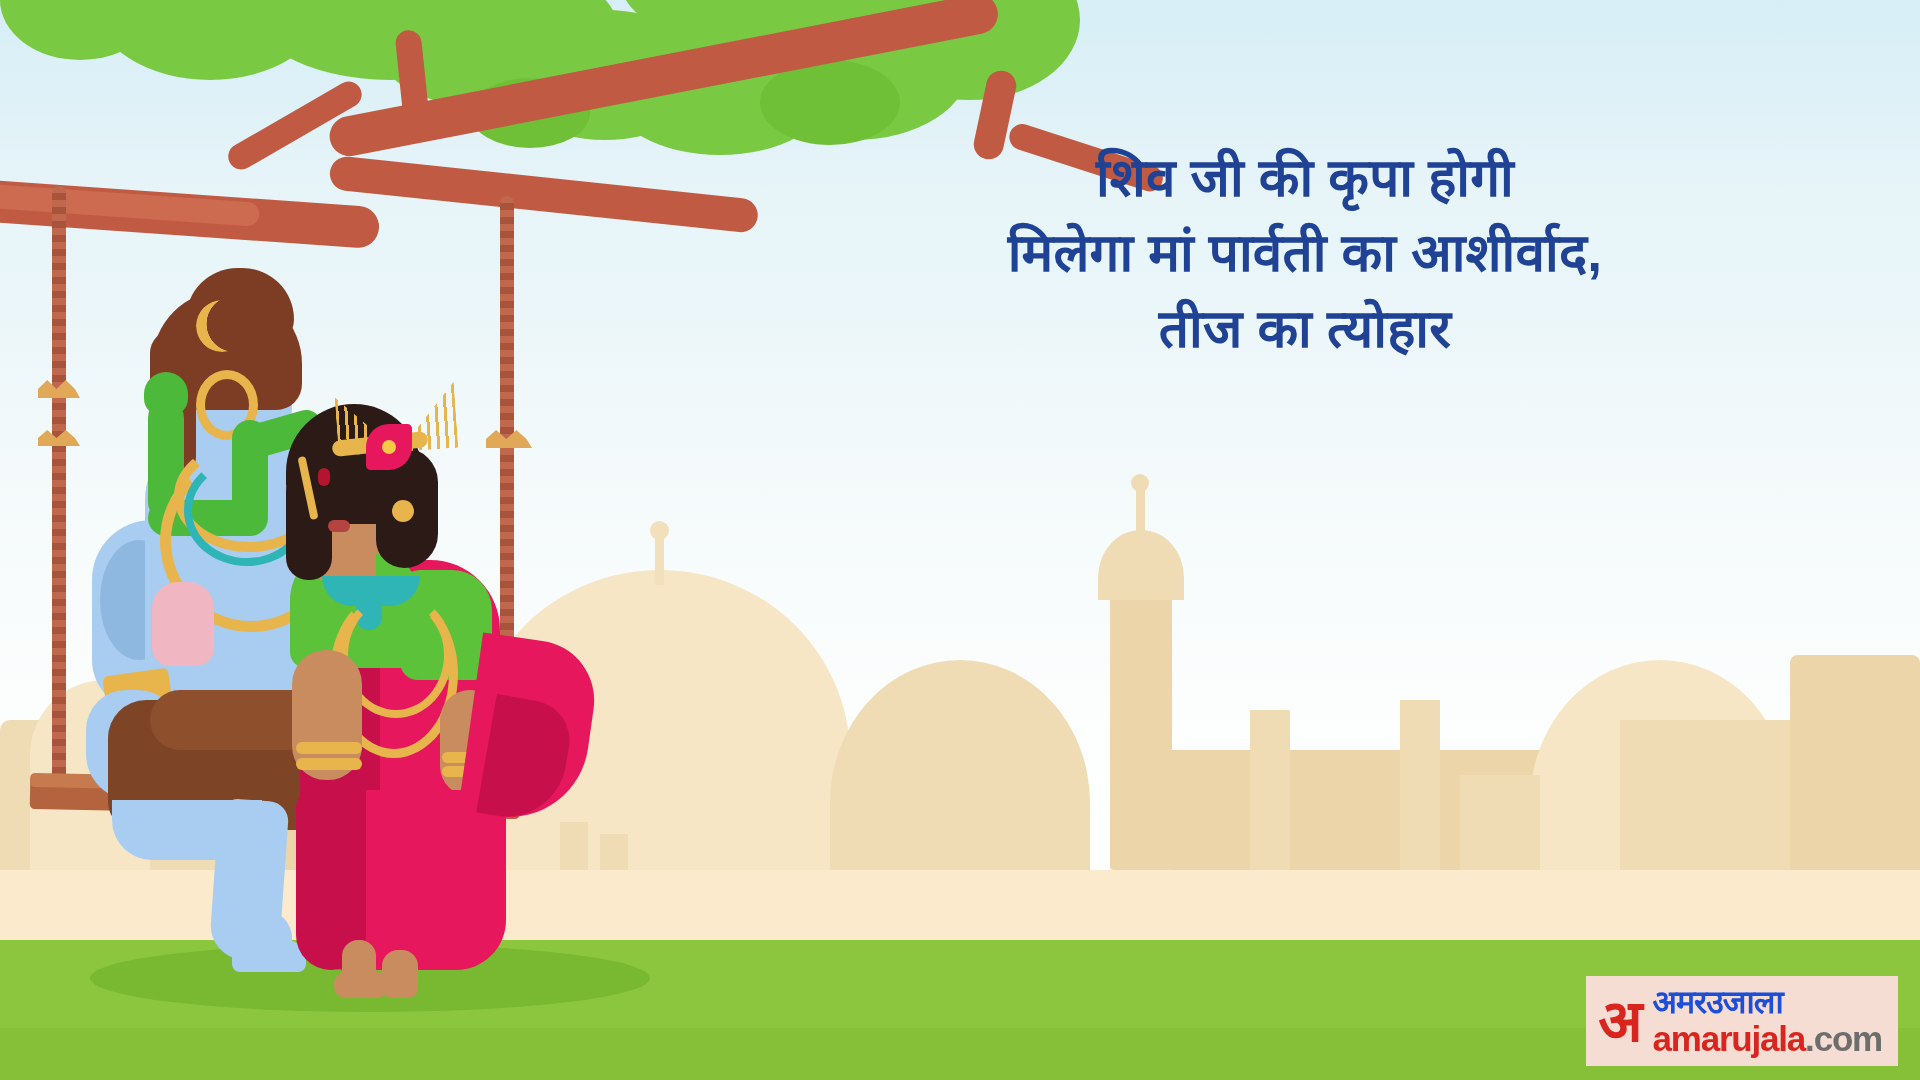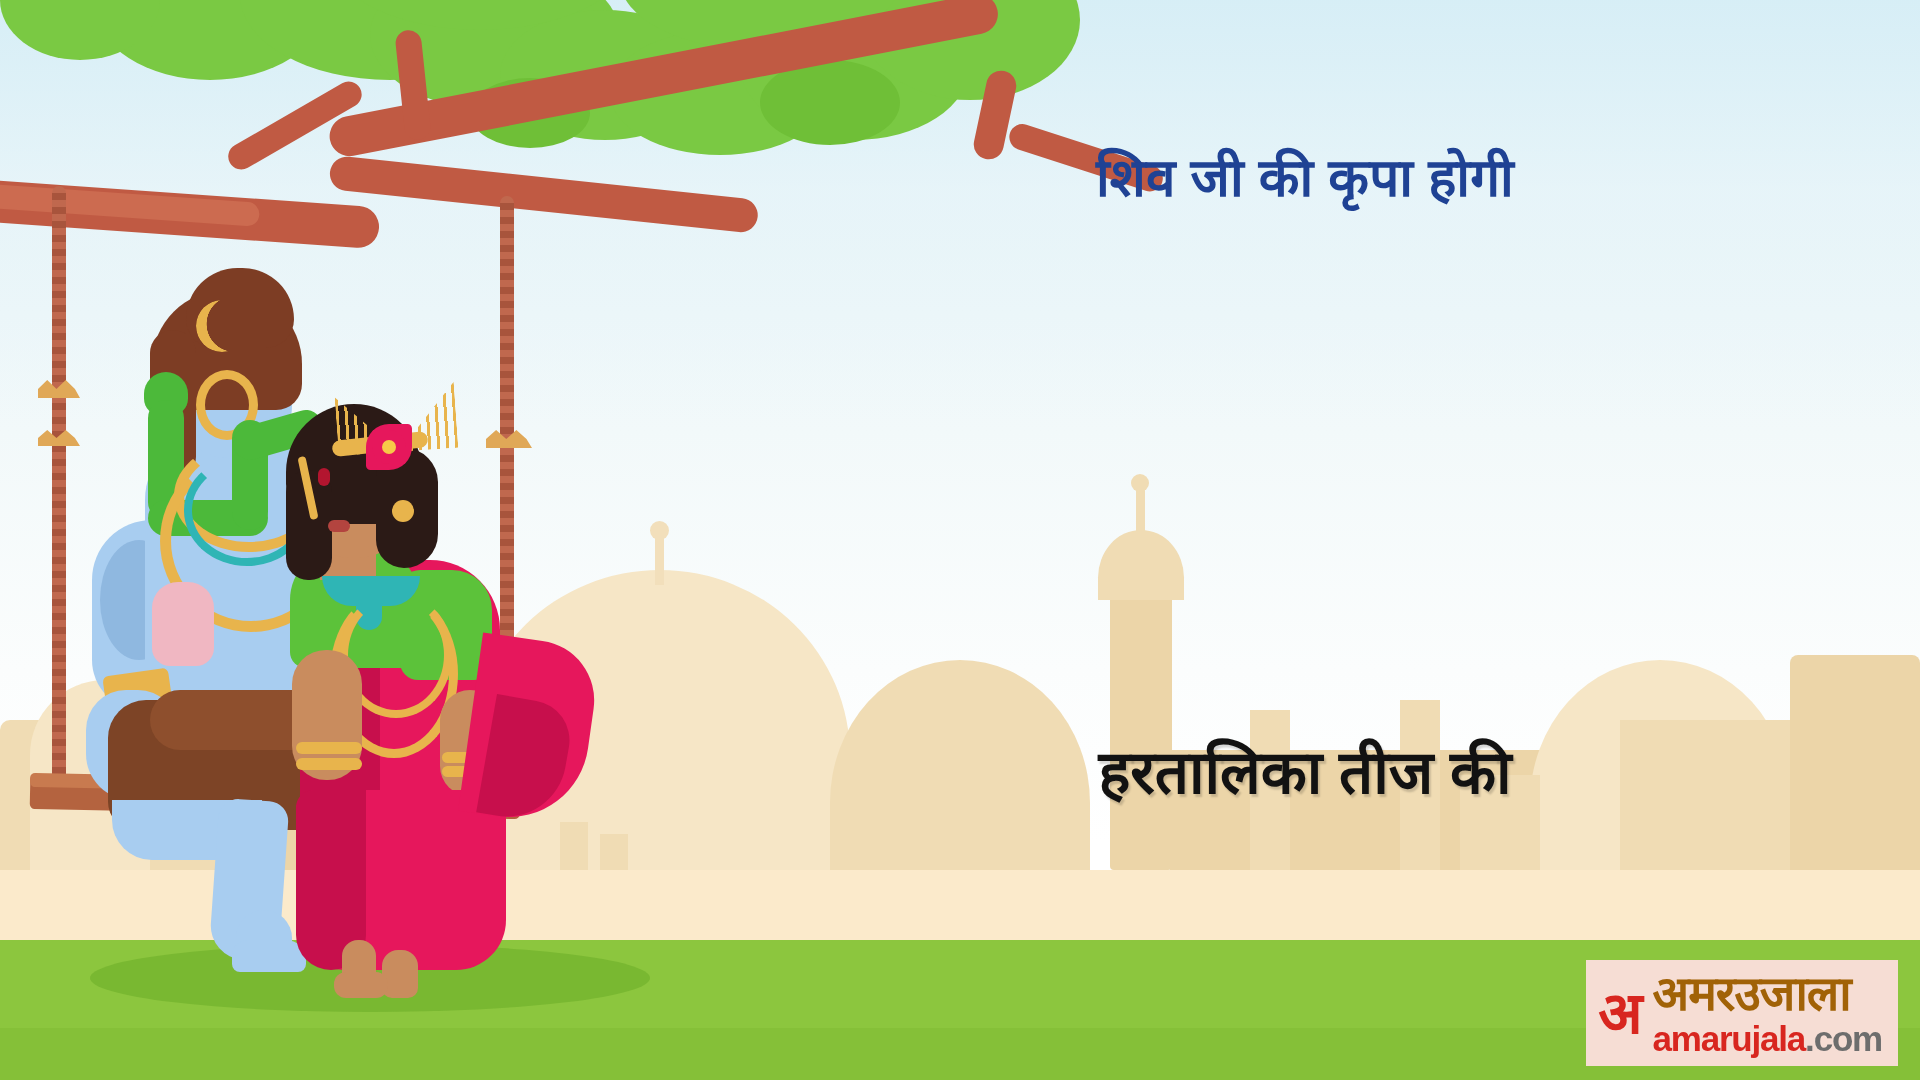--- a/index.html
+++ b/index.html
@@ -64,21 +64,21 @@
          color:#121212;font-weight:700;line-height:1.26;
          text-shadow:2px 3px 2px rgba(0,0,0,.16);}
   .greet div{font-size:60px;white-space:nowrap;}
 
   
   .logo{position:absolute;right:22px;bottom:14px;display:flex;align-items:center;
         background:#f6ddd4;padding:10px 16px 10px 12px;}
   .logo-mark{font-size:58px;font-weight:700;color:#d8261f;line-height:.95;
              margin-right:12px;letter-spacing:-2px;}
   .logo-txt{display:flex;flex-direction:column;line-height:1;}
-  .logo-hi{font-size:48px;font-weight:700;color:#a16207;letter-spacing:-1px;}
+  .logo-hi{font-size:32px;font-weight:700;color:#1d4ed8;letter-spacing:-1px;}
   .logo-en{font-size:35px;font-weight:700;color:#d8261f;letter-spacing:-1.2px;margin-top:3px;}
   .logo-en i{font-style:normal;color:#6d6d6d;}
 </style>
 </head>
 <body>
 
 <div id="canvas">
 
   <div class="sky"></div>
   <div class="sky-haze"></div>
@@ -288,24 +288,25 @@
     <div class="sh pink-d" style="left:486px;top:700px;width:80px;height:120px;
          border-radius:0 40px 60px 0;transform:rotate(10deg);"></div>
 
     <div class="sh skin-tan" style="left:342px;top:940px;width:34px;height:54px;border-radius:16px 16px 10px 10px;"></div>
     <div class="sh skin-tan" style="left:382px;top:950px;width:36px;height:48px;border-radius:16px 16px 10px 10px;"></div>
     <div class="sh skin-tan" style="left:334px;top:972px;width:54px;height:26px;border-radius:12px;"></div>
   </div>
 
   <div class="verse">
     <div>शिव जी की कृपा होगी</div>
+    <div>मिलेगा मां पार्वती का आशीर्वाद,</div>
+    <div>तीज का त्योहार</div>
   </div>
 
   <div class="greet">
-    <div>हरतालिका तीज की</div>
   </div>
 
   <div class="logo">
     <div class="logo-mark">अ</div>
     <div class="logo-txt">
       <div class="logo-hi">अमरउजाला</div>
       <div class="logo-en"><span>amarujala</span><i>.com</i></div>
     </div>
   </div>
 

